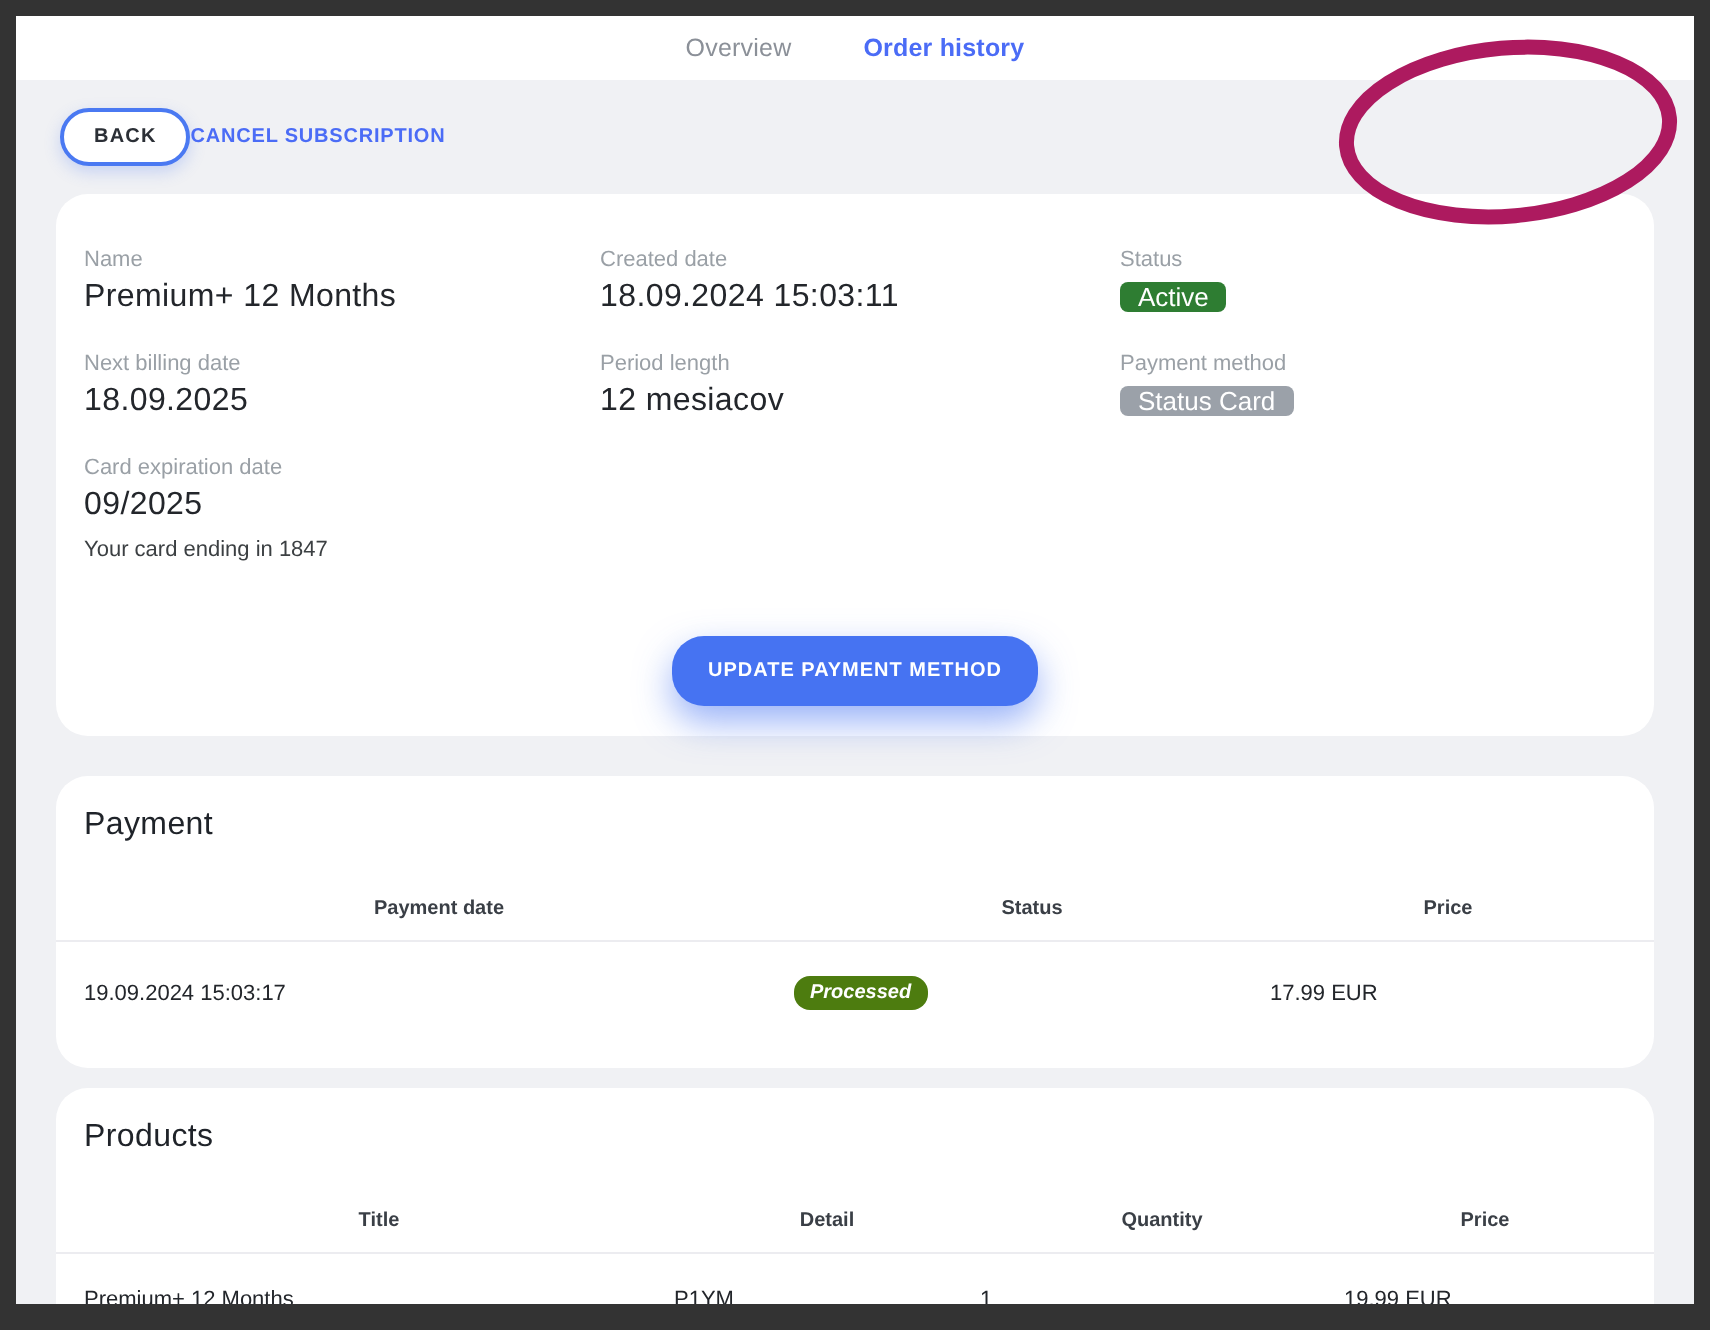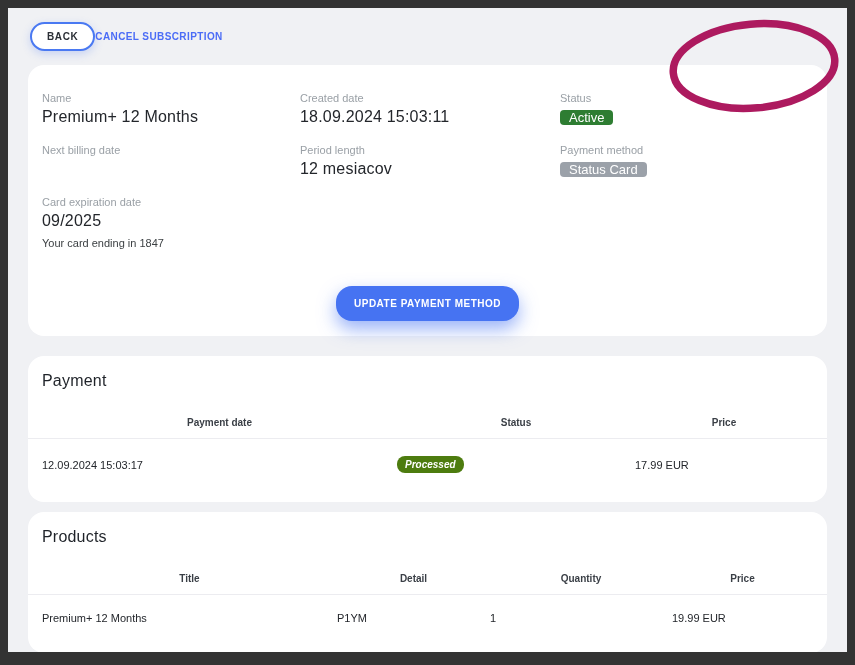--- a/index.html
+++ b/index.html
@@ -161,20 +161,24 @@
     left: 652px;
     top: -4px;
     pointer-events: none;
   }
 </style>
 </head>
 <body>
 
 <div class="frame">
 
+  <div class="topbar">
+    <div class="tab">Overview</div>
+    <div class="tab active">Order history</div>
+  </div>
 
   <div class="actionbar">
     <button class="back-btn">BACK</button>
     <a class="cancel-link">CANCEL SUBSCRIPTION</a>
   </div>
 
   <div class="content">
 
     <section class="card details-card">
       <div class="details-grid">
@@ -187,20 +191,21 @@
           <span class="field-label">Created date</span>
           <span class="field-value">18.09.2024 15:03:11</span>
         </div>
         <div>
           <span class="field-label">Status</span>
           <span class="badge green">Active</span>
         </div>
 
         <div>
           <span class="field-label">Next billing date</span>
+          <span class="field-value">18.09.2025</span>
         </div>
         <div>
           <span class="field-label">Period length</span>
           <span class="field-value">12 mesiacov</span>
         </div>
         <div>
           <span class="field-label">Payment method</span>
           <span class="badge gray">Status Card</span>
         </div>
 
@@ -219,21 +224,21 @@
     </section>
 
     <section class="card table-card">
       <h2 class="section-title">Payment</h2>
       <div class="thead grid-pay">
         <div>Payment date</div>
         <div>Status</div>
         <div>Price</div>
       </div>
       <div class="trow grid-pay">
-        <div>12.09.2024 15:03:17</div>
+        <div>19.09.2024 15:03:17</div>
         <div>
           <span class="pill-badge">Processed</span>
         </div>
         <div>17.99 EUR</div>
       </div>
     </section>
 
     <section class="card table-card">
       <h2 class="section-title">Products</h2>
       <div class="thead grid-prod">

